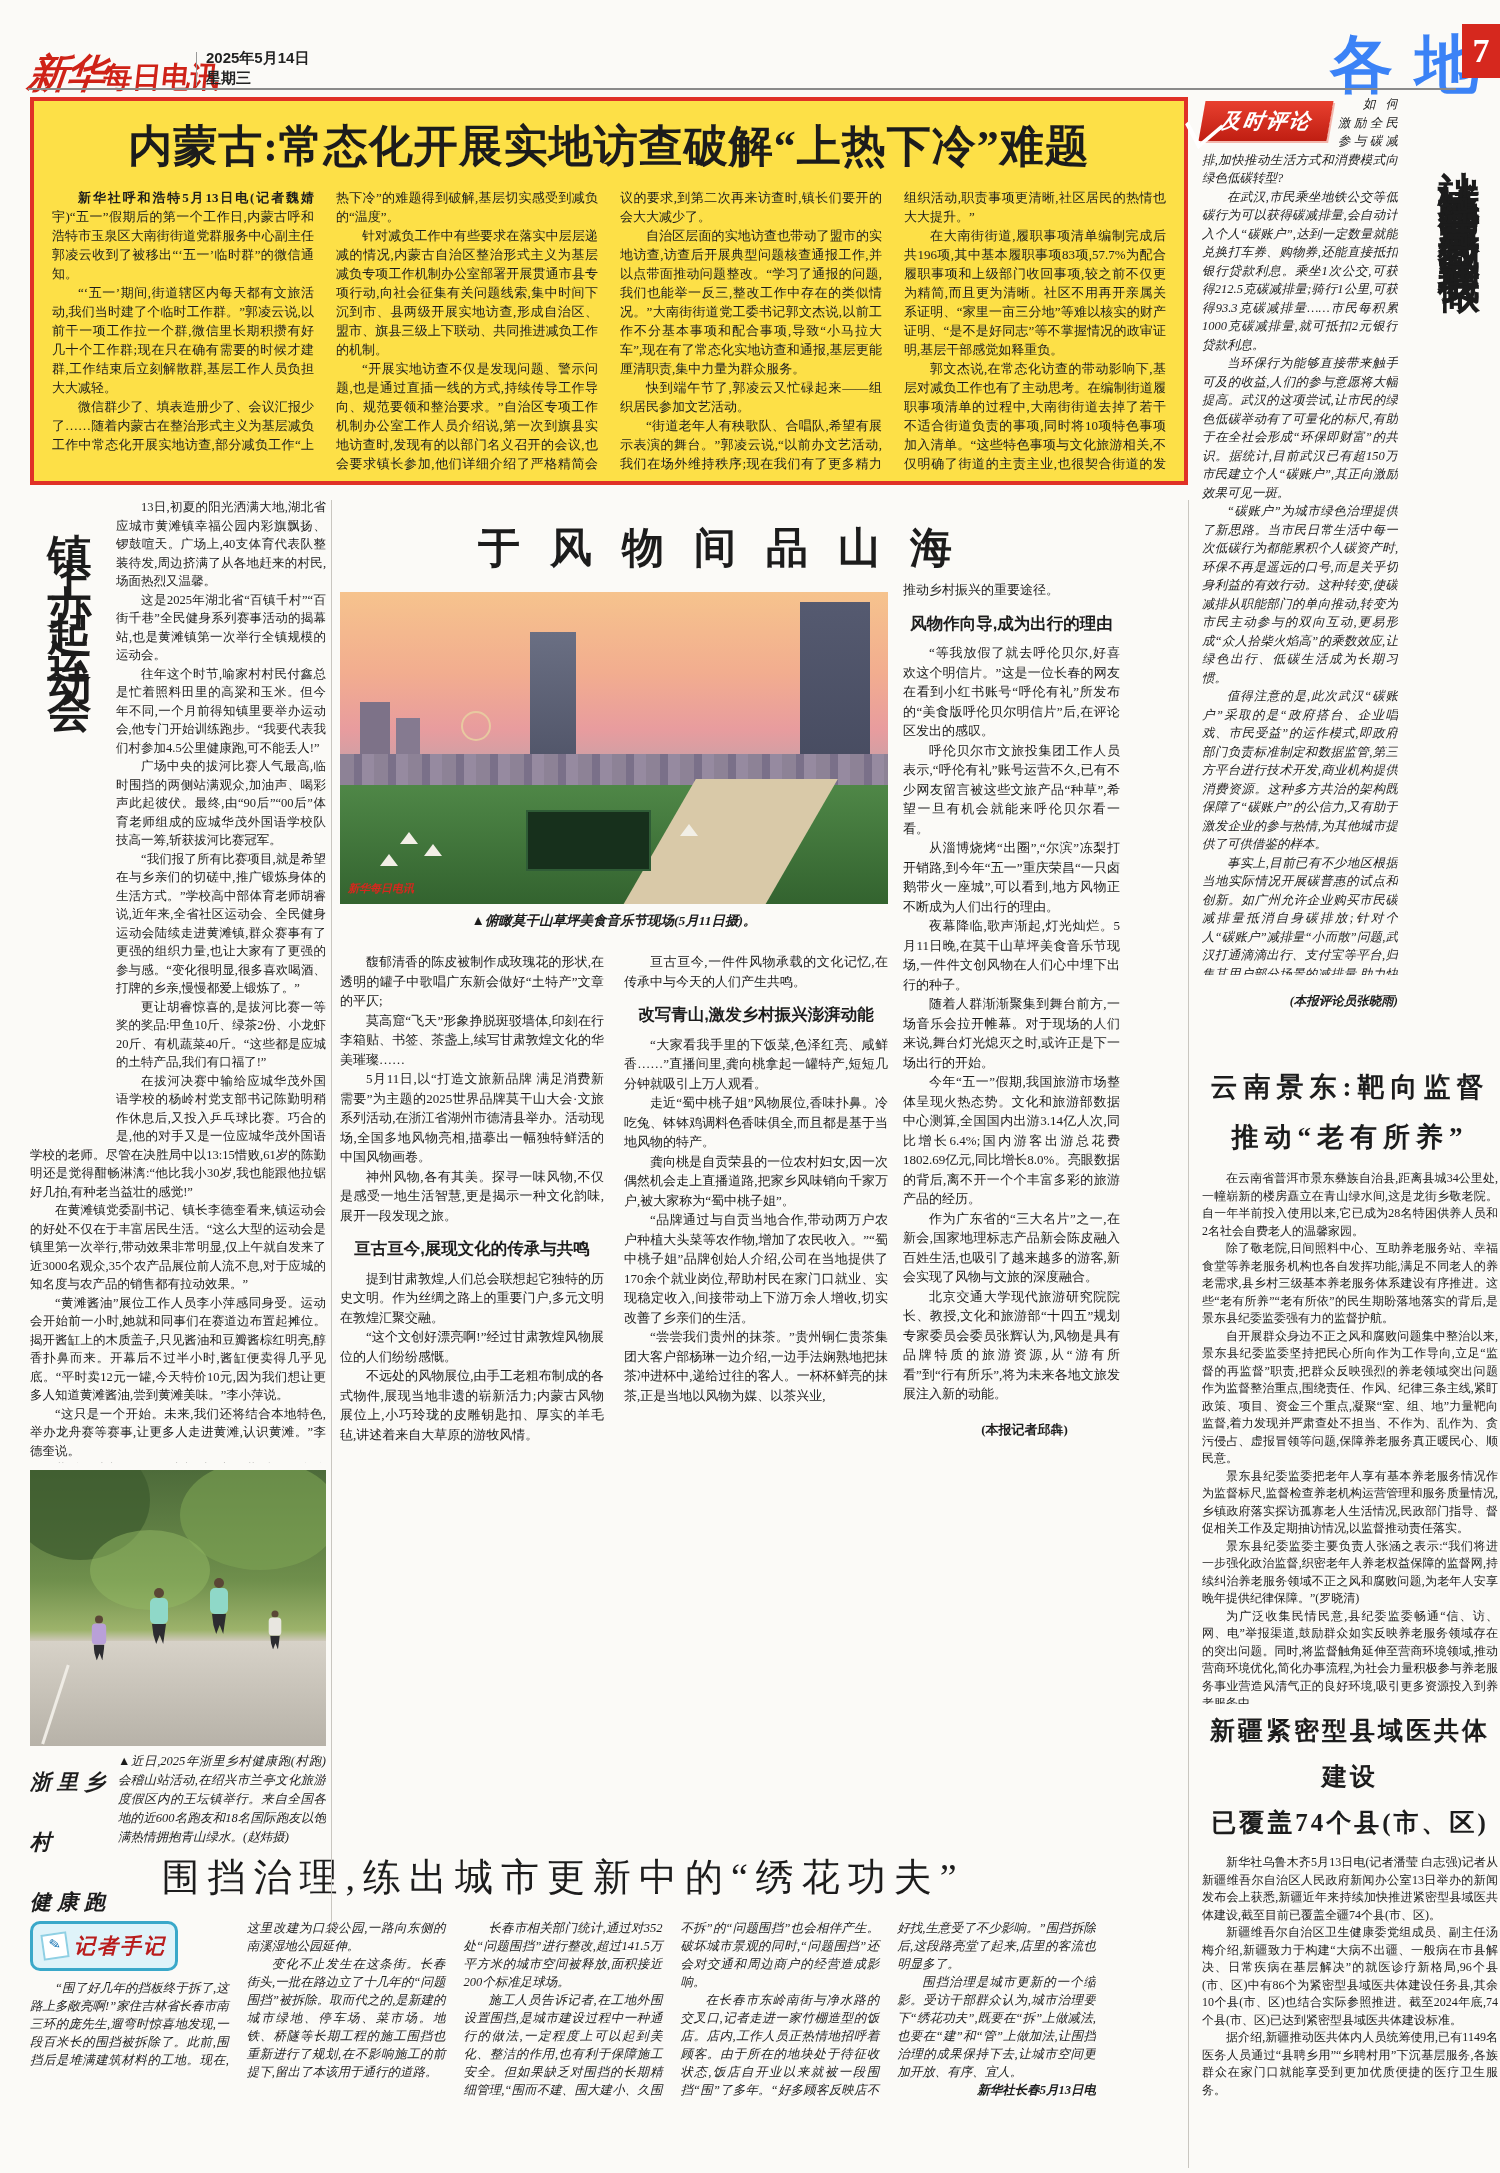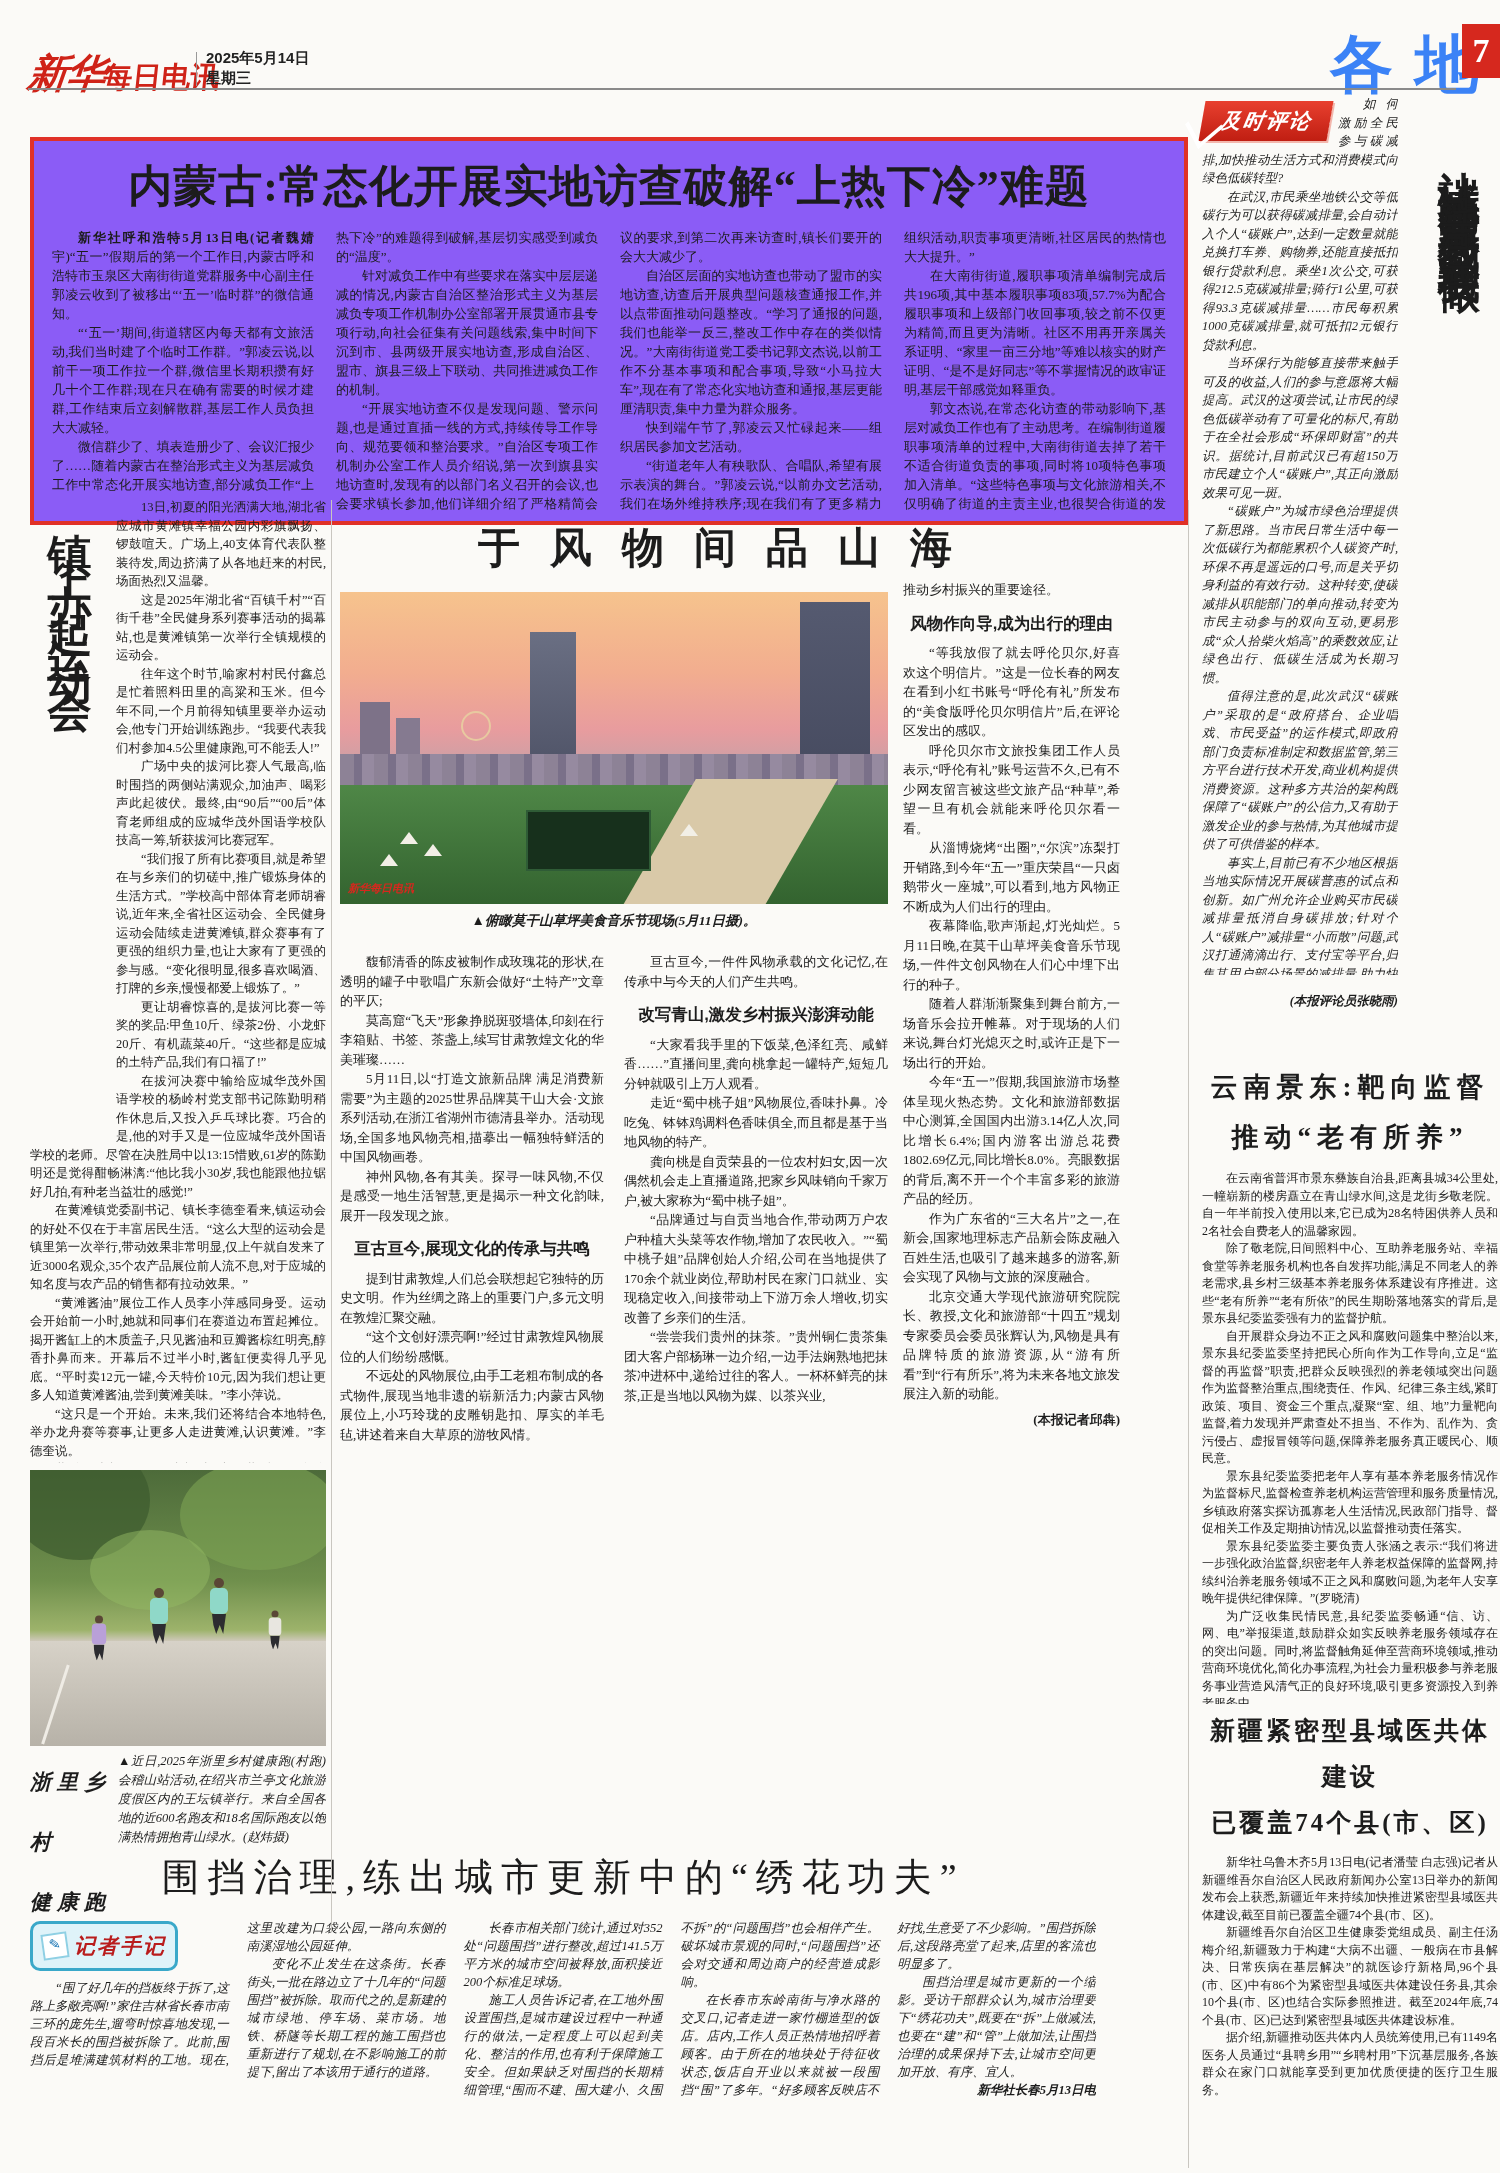--- a/index.html
+++ b/index.html
@@ -16,21 +16,21 @@
   #mast-divider{left:196px;top:52px;width:1px;height:34px;background:#999;}
   #mast-date{left:206px;top:48px;font-family:"Liberation Sans",sans-serif;
              font-weight:bold;font-size:15px;line-height:20px;color:#222;}
   #section-name{left:1330px;top:22px;font-size:63px;font-weight:bold;letter-spacing:22px;color:#3b82f6;}
   #page-num{left:1462px;top:24px;width:38px;height:54px;background:#d6281e;color:#fff;
             font-size:34px;font-weight:bold;text-align:center;line-height:54px;}
   #mast-rule{left:28px;top:88px;width:1428px;height:2px;background:#8a8a8a;}
 
   
   #lead-box{left:30px;top:97px;width:1150px;height:380px;border:4px solid #e03127;
-            background:#8b5cf6;overflow:hidden;margin-top:40px;}
+            background:#fde047;overflow:hidden;}
   #lead-headline{margin:16px 10px 12px 10px;text-align:center;font-size:44px;font-weight:bold;
                  letter-spacing:1px;font-family:"Liberation Serif",serif;}
   #lead-cols{margin:4px 18px;height:285px;column-count:4;column-gap:22px;
              font-size:13px;line-height:19px;overflow:hidden;}
   #lead-cols p.dateline::first-line{font-weight:bold;}
 
   
   #commentary{left:1202px;top:95px;width:296px;height:975px;}
   #comm-badge{position:absolute;left:0;top:6px;width:128px;height:40px;background:linear-gradient(180deg,#e8402f,#c01e12);
               transform:skewX(-10deg);color:#fff;text-align:center;line-height:40px;
@@ -81,21 +81,21 @@
   #mid-watermark{position:absolute;left:8px;bottom:8px;color:#d6281e;font-size:11px;font-weight:bold;font-style:italic;}
   #mid-caption{position:absolute;left:0;top:392px;width:548px;text-align:center;font-size:13.5px;
                font-style:italic;font-weight:bold;}
   #mid-left{position:absolute;left:0;top:432px;width:548px;height:900px;overflow:hidden;
             column-count:2;column-gap:20px;font-size:13px;line-height:19.5px;}
   #mid-right{position:absolute;left:563px;top:60px;width:217px;height:1275px;overflow:hidden;
              font-size:13px;line-height:19.5px;}
   .subhead{font-family:"Liberation Sans",sans-serif;font-weight:bold;font-size:16.5px;
            text-align:center;margin:14px 0 10px 0;break-inside:avoid;}
   .no-indent{text-indent:0;}
-  #mid-byline{text-align:right;font-weight:bold;margin-top:6px;}
+  #mid-byline{text-align:center;font-weight:bold;margin-top:16px;}
 
   
   #jingdong{left:1202px;top:1062px;width:296px;height:642px;overflow:hidden;}
   .rc-headline{text-align:center;font-size:27px;font-weight:600;letter-spacing:6px;line-height:50px;margin:0 0 8px 0;}
   .rc-body{font-size:12px;line-height:17.5px;text-align:justify;}
   #xinjiang{left:1202px;top:1708px;width:296px;height:462px;overflow:hidden;}
   #xinjiang .rc-headline{font-size:25px;letter-spacing:3px;line-height:46px;}
 
   
   #bottom{left:30px;top:1852px;width:1066px;height:318px;}

